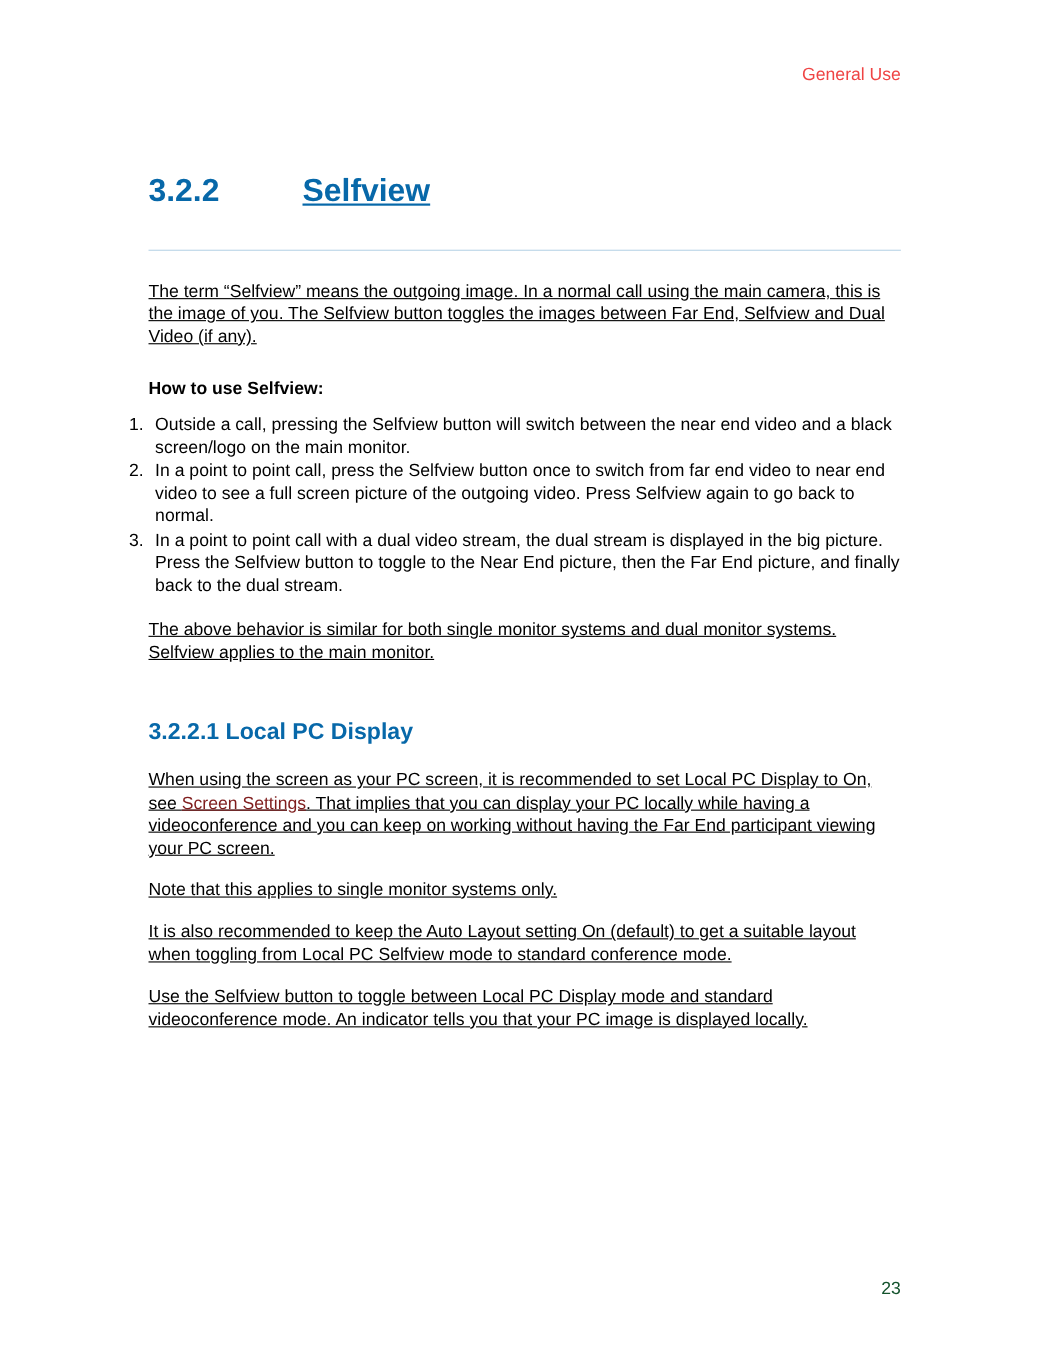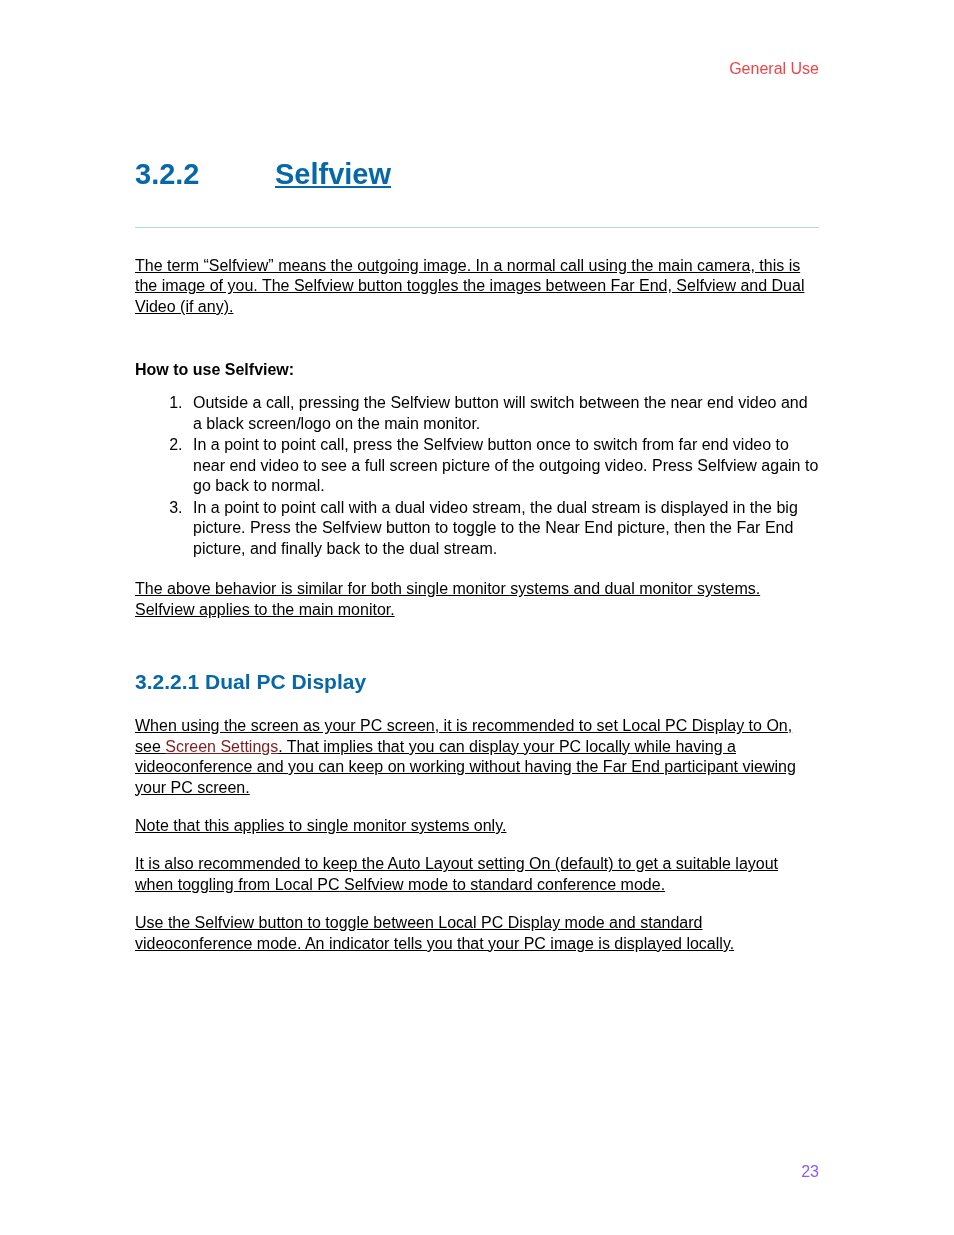--- a/index.html
+++ b/index.html
@@ -38,26 +38,25 @@
     p.para {
       font-size: 16px;
       line-height: 1.28;
       color: #000;
       margin-bottom: 18px;
       text-decoration: underline;
     }
     .bold-label {
       font-weight: bold;
       font-size: 16px;
-      margin-top: 44px;
+      margin-top: 28px;
       margin-bottom: 14px;
     }
     ol.num-list {
       list-style: decimal;
-      margin-left: 52px;
       padding-left: 0;
       font-size: 16px;
       line-height: 1.28;
       margin-bottom: 20px;
     }
     ol.num-list li {
       padding-left: 6px;
       margin-bottom: 1px;
     }
     .subheading {
@@ -69,21 +68,21 @@
     }
     a.link {
       color: #7f1d1d;
       text-decoration: underline;
     }
     .page-num {
       position: absolute;
       bottom: 54px;
       right: 135px;
       font-size: 16px;
-      color: #8b5cf6;
+      color: #14532d;
     }
   </style>
 </head>
 <body>
 
 <div class="header-right">General Use</div>
 
 <h1 class="chapter-heading">
   <span class="num">3.2.2</span><span>Selfview</span>
 </h1>
@@ -97,21 +96,21 @@
 <ol class="num-list">
   <li>Outside a call, pressing the Selfview button will switch between the near end video and a black screen/logo on the main monitor.</li>
   <li>In a point to point call, press the Selfview button once to switch from far end video to near end video to see a full screen picture of the outgoing video. Press Selfview again to go back to normal.</li>
   <li>In a point to point call with a dual video stream, the dual stream is displayed in the big picture. Press the Selfview button to toggle to the Near End picture, then the Far End picture, and finally back to the dual stream.</li>
 </ol>
 
 <p class="para">The above behavior is similar for both single monitor systems and dual monitor systems. Selfview applies to the main monitor.</p>
 
 <h2 class="subheading">
   <span>3.2.2.1</span>
-  <span>Dual PC Display</span>
+  <span>Local PC Display</span>
 </h2>
 
 <p class="para">
   <span>When using the screen as your PC screen, it is recommended to set Local PC Display to On, see </span><a href="#" class="link">Screen Settings</a><span>. That implies that you can display your PC locally while having a videoconference and you can keep on working without having the Far End participant viewing your PC screen.</span>
 </p>
 
 <p class="para">Note that this applies to single monitor systems only.</p>
 
 <p class="para">It is also recommended to keep the Auto Layout setting On (default) to get a suitable layout when toggling from Local PC Selfview mode to standard conference mode.</p>
 

